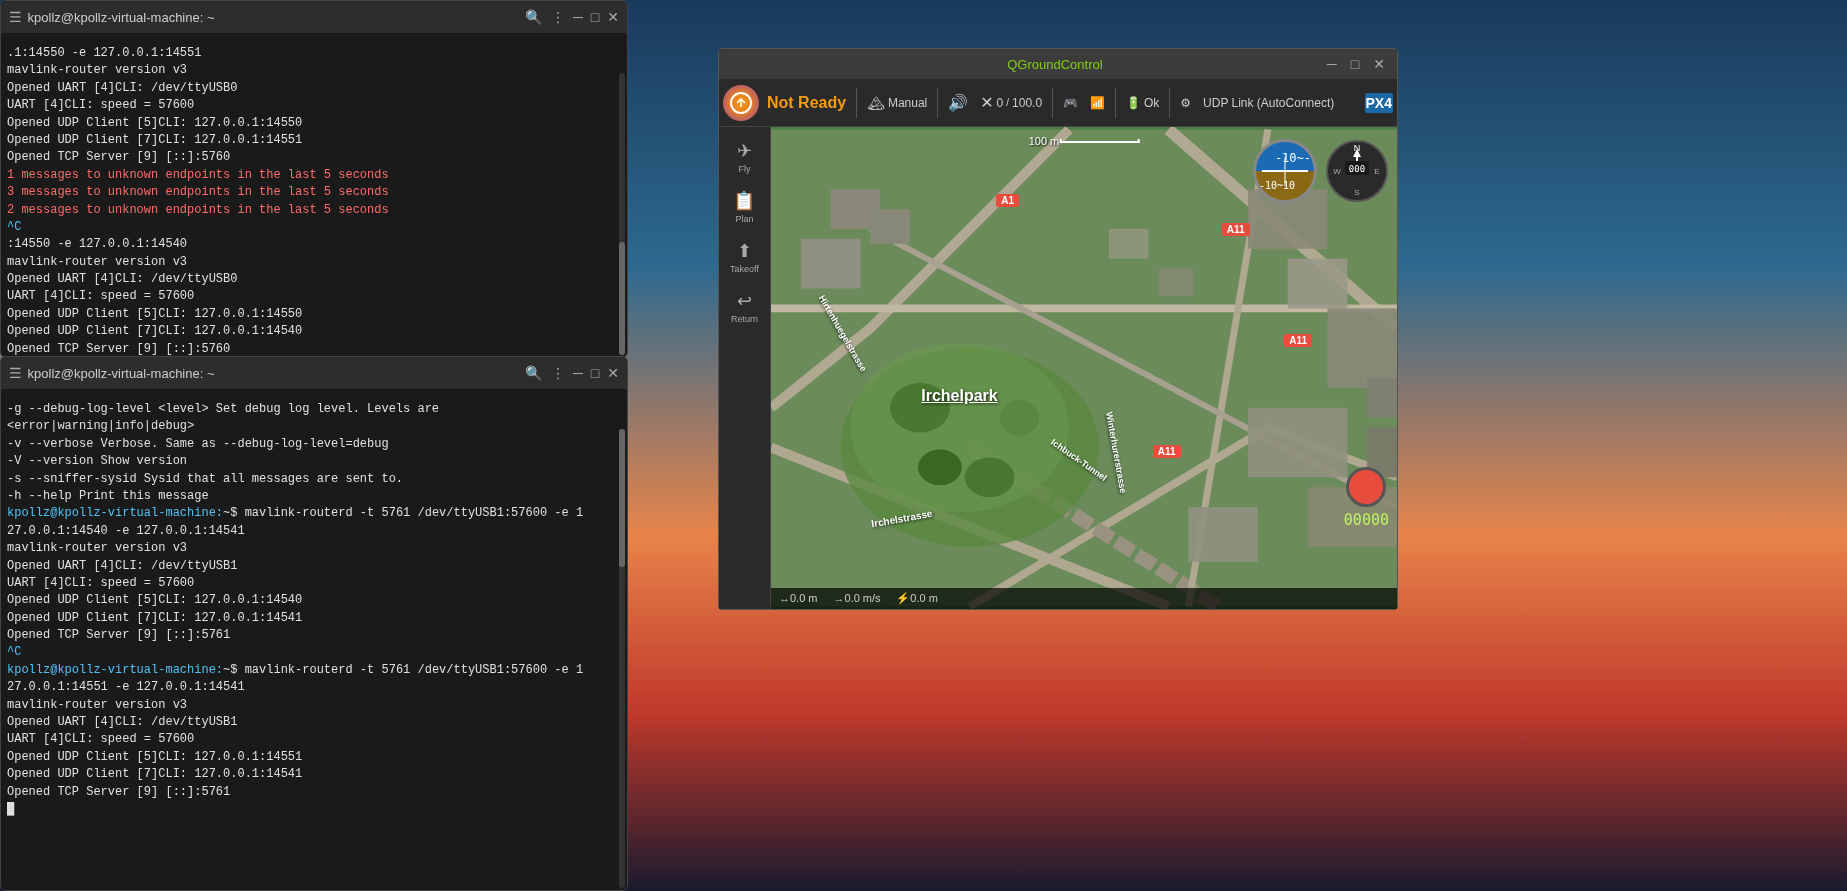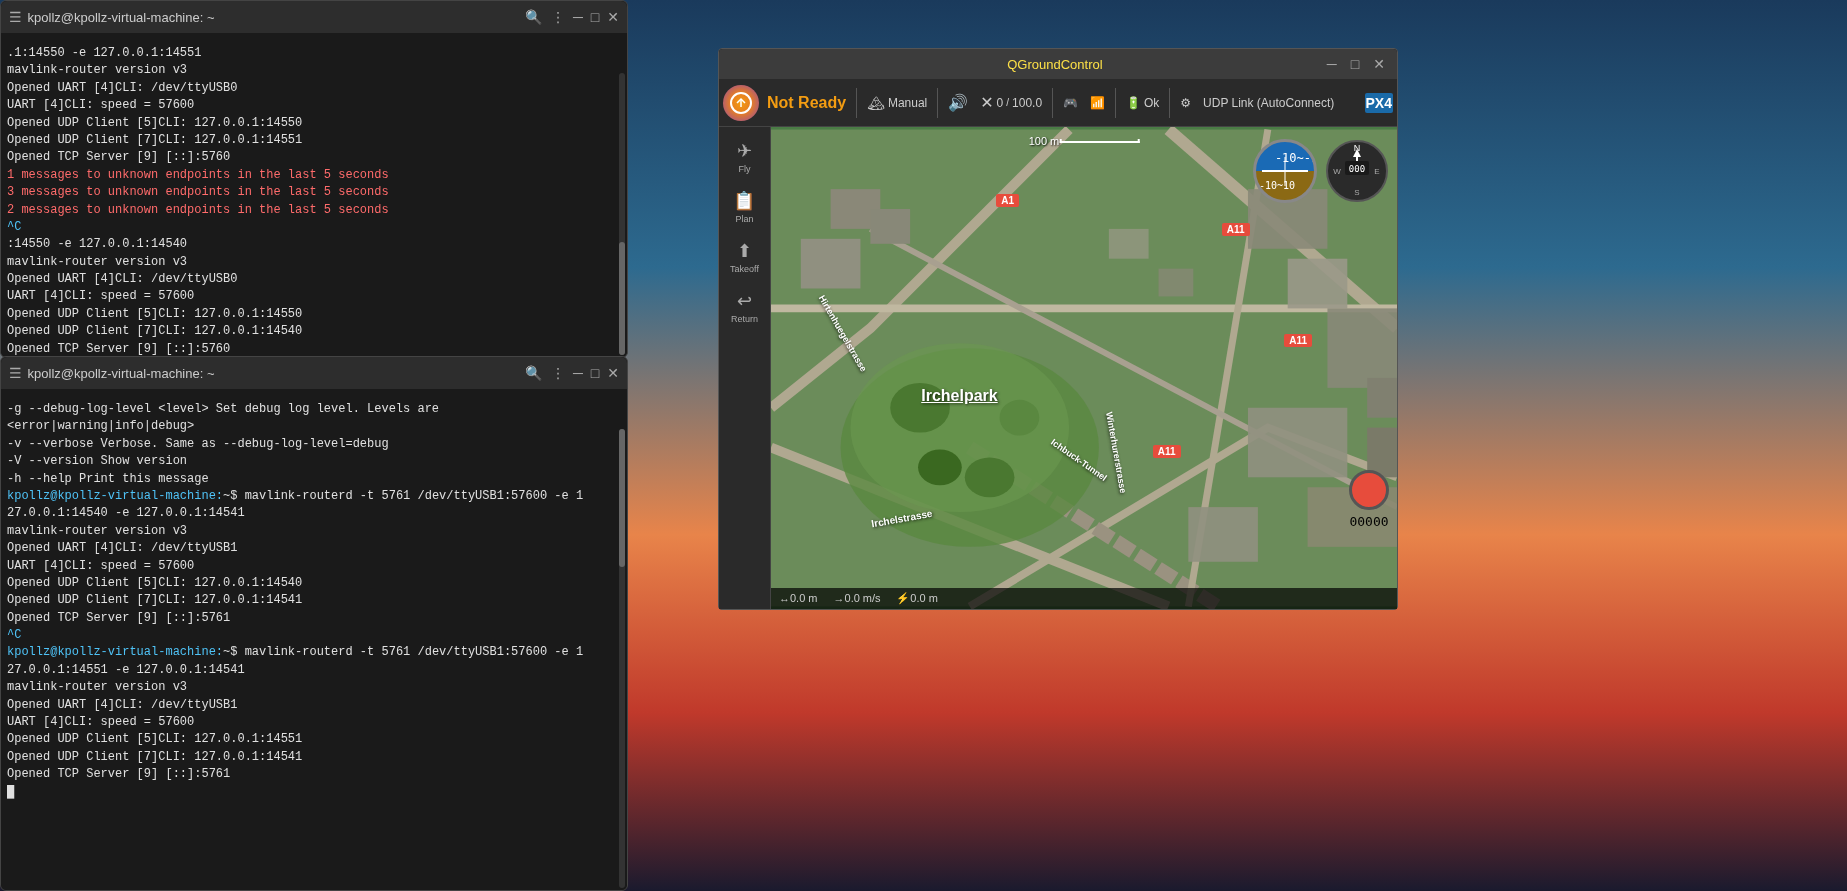--- a/index.html
+++ b/index.html
@@ -128,21 +128,21 @@
       background: #3c3c3c;
       border-radius: 4px 4px 0 0;
       padding: 0 8px;
       display: flex;
       align-items: center;
       justify-content: space-between;
       height: 30px;
     }
 
     .qgc-title {
-      color: #fde047;
+      color: #84cc16;
       font-family: sans-serif;
       font-size: 13px;
     }
 
     .qgc-window-btns {
       display: flex;
       gap: 6px;
       align-items: center;
     }
 
@@ -329,23 +329,23 @@
     .record-btn {
       width: 40px;
       height: 40px;
       border-radius: 50%;
       background: #e74c3c;
       border: 3px solid #555;
       cursor: pointer;
     }
 
     .record-counter {
-      color: #000000;
+      color: #bef264;
       font-family: monospace;
-      font-size: 13px;
+      font-size: 15px;
     }
 
     .map-label {
       position: absolute;
       color: white;
       font-family: sans-serif;
       font-size: 11px;
       font-weight: bold;
       text-shadow: 1px 1px 3px rgba(0,0,0,0.8);
     }
@@ -447,20 +447,21 @@
       <span class="titlebar-icon">─</span>
       <span class="titlebar-icon">□</span>
       <span class="titlebar-icon">✕</span>
     </div>
   </div>
   <div class="terminal-body" style="position:relative;">
     <div><span class="white-text">  -g --debug-log-level &lt;level&gt;  Set debug log level. Levels are</span></div>
     <div><span class="white-text">                                 &lt;error|warning|info|debug&gt;</span></div>
     <div><span class="white-text">  -v --verbose                   Verbose. Same as --debug-log-level=debug</span></div>
     <div><span class="white-text">  -V --version                   Show version</span></div>
+    <div><span class="white-text">  -s --sniffer-sysid             Sysid that all messages are sent to.</span></div>
     <div><span class="white-text">  -h --help                      Print this message</span></div>
     <div><span class="prompt">kpollz@kpollz-virtual-machine:</span><span class="white-text">~$ mavlink-routerd -t 5761 /dev/ttyUSB1:57600 -e 1</span></div>
     <div><span class="white-text">27.0.0.1:14540 -e 127.0.0.1:14541</span></div>
     <div><span class="white-text">mavlink-router version v3</span></div>
     <div><span class="white-text">Opened UART [4]CLI: /dev/ttyUSB1</span></div>
     <div><span class="white-text">UART [4]CLI: speed = 57600</span></div>
     <div><span class="white-text">Opened UDP Client [5]CLI: 127.0.0.1:14540</span></div>
     <div><span class="white-text">Opened UDP Client [7]CLI: 127.0.0.1:14541</span></div>
     <div><span class="white-text">Opened TCP Server [9] [::]:5761</span></div>
     <div><span class="prompt">^C</span></div>

